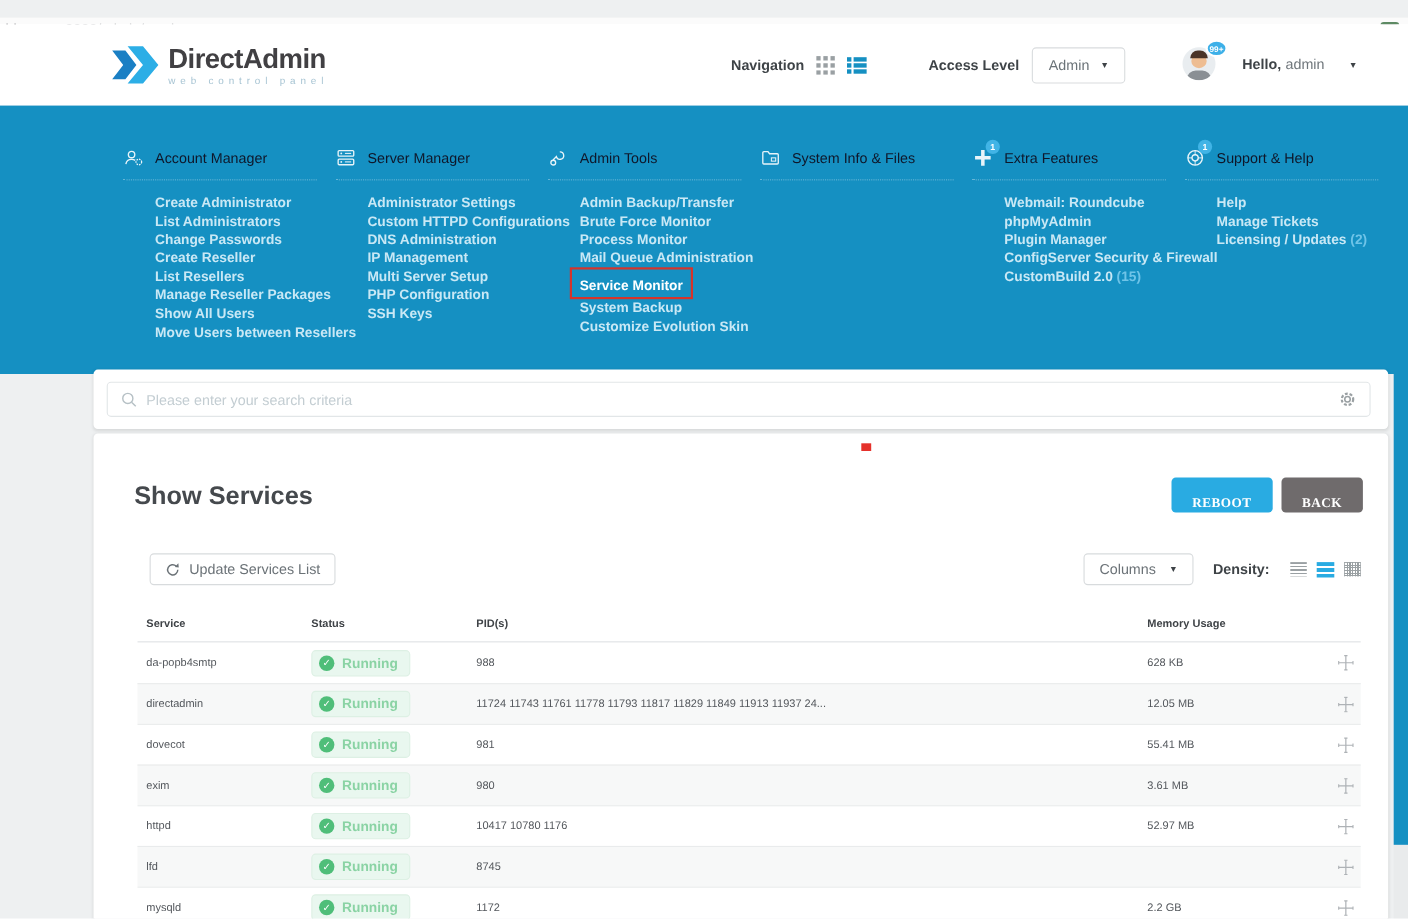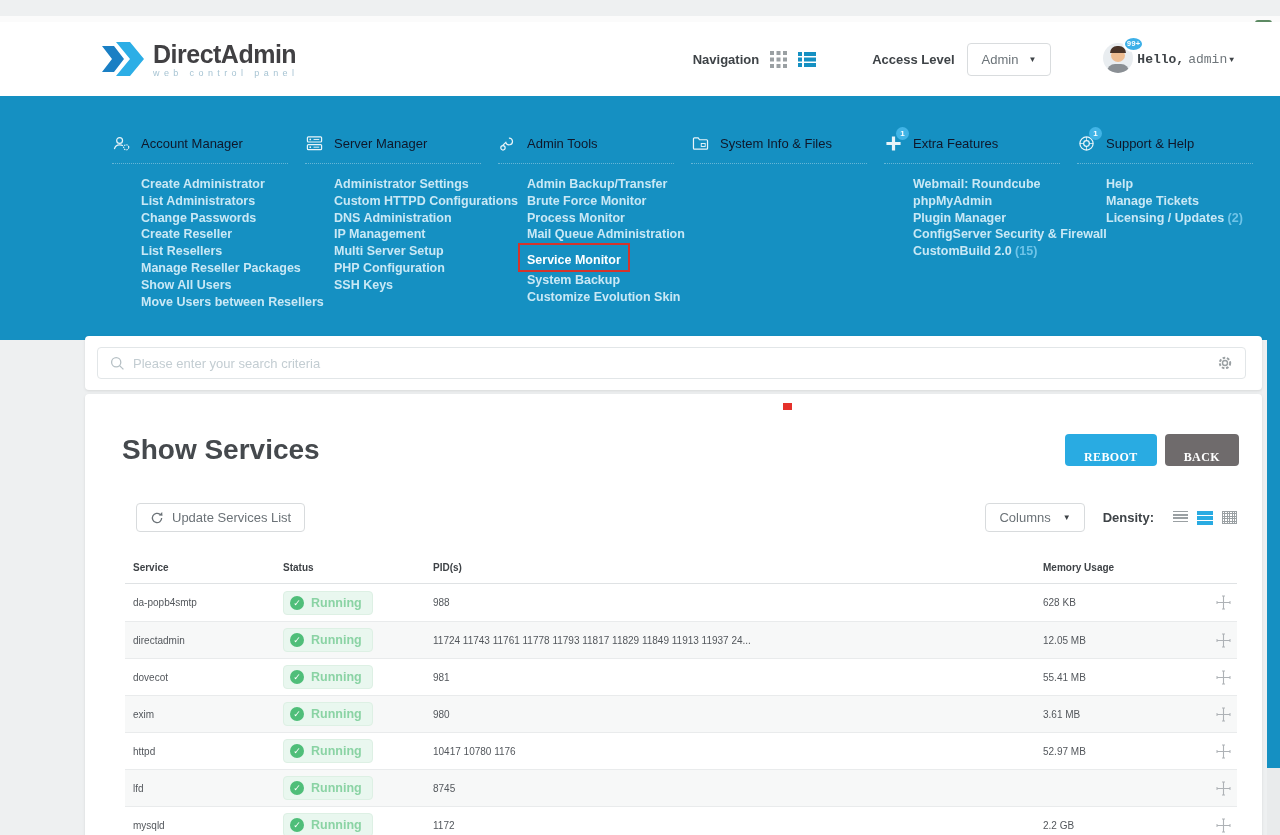--- a/index.html
+++ b/index.html
@@ -43,21 +43,21 @@
   .nav-group { margin-left:auto; gap:11px; }
   .icon-grid { width:17px; height:17px; }
   .icon-list { width:18px; height:17px; }
   .access-group { margin-left:56px; gap:12px; }
   .dropdown-box {
     border:1px solid #d9dcde; border-radius:4px; background:#fff;
     height:33px; padding:0 14px; display:flex; align-items:center; gap:10px;
     font-size:13px; color:#6b7378; cursor:pointer;
   }
   .caret { font-size:8px; color:#3e4347; }
-  .user-group { margin-left:52px; margin-right:46px; gap:2px;font-family:Liberation Mono, monospace; }
+  .user-group { margin-left:52px; margin-right:46px; gap:22px; }
   .avatar-wrap { position:relative; width:32px; height:32px; }
   .avatar { width:30px; height:30px; border-radius:50%; overflow:hidden; position:relative; background:#e9edf0; }
   .avatar .face { position:absolute; left:8px; top:6px; width:14px; height:13px; border-radius:50%; background:#eebd92; }
   .avatar .hair { position:absolute; left:7px; top:3px; width:16px; height:7px; border-radius:8px 8px 0 0; background:#4a3428; }
   .avatar .suit { position:absolute; left:4px; bottom:0; width:22px; height:9px; border-radius:8px 8px 0 0; background:#8a8f94; }
   .notif-badge {
     position:absolute; top:-7px; right:-9px; min-width:17px; height:16px; padding:0 2px;
     background:#3db0e8; border:2px solid #fff; border-radius:50%;
     color:#fff; font-size:7.5px; font-weight:bold; display:flex; align-items:center; justify-content:center;
   }
@@ -110,21 +110,21 @@
 
   .main-card {
     position:absolute; left:85px; top:394px; width:1177px; height:460px;
     background:#fff; border-radius:4px 4px 0 0; box-shadow:0 1px 3px rgba(0,0,0,0.1);
   }
 
   .red-dot { position:absolute; left:783px; top:403px; width:9px; height:7px; background:#e5312b; }
 
   
   .page-head { display:flex; align-items:center; padding:40px 23px 0 37px; }
-  .page-title { font-size:28px; font-weight:600; color:#45494d; }
+  .page-title { font-size:23px; font-weight:600; color:#45494d; }
   .btn {
     height:31px; border-radius:4px; border:none; color:#fff; font-weight:bold;
     font-size:12px; letter-spacing:0.4px; padding:16px 19px; cursor:pointer;
     font-family:Liberation Serif, serif;
   }
   .btn-reboot { margin-left:auto; background:var(--btnBlue,#29abe2); }
   .btn-back { margin-left:8px; background:var(--btnGray,#6f6b6c); }
 
   
   .toolbar { display:flex; align-items:center; padding:37px 25px 0 51px; }

